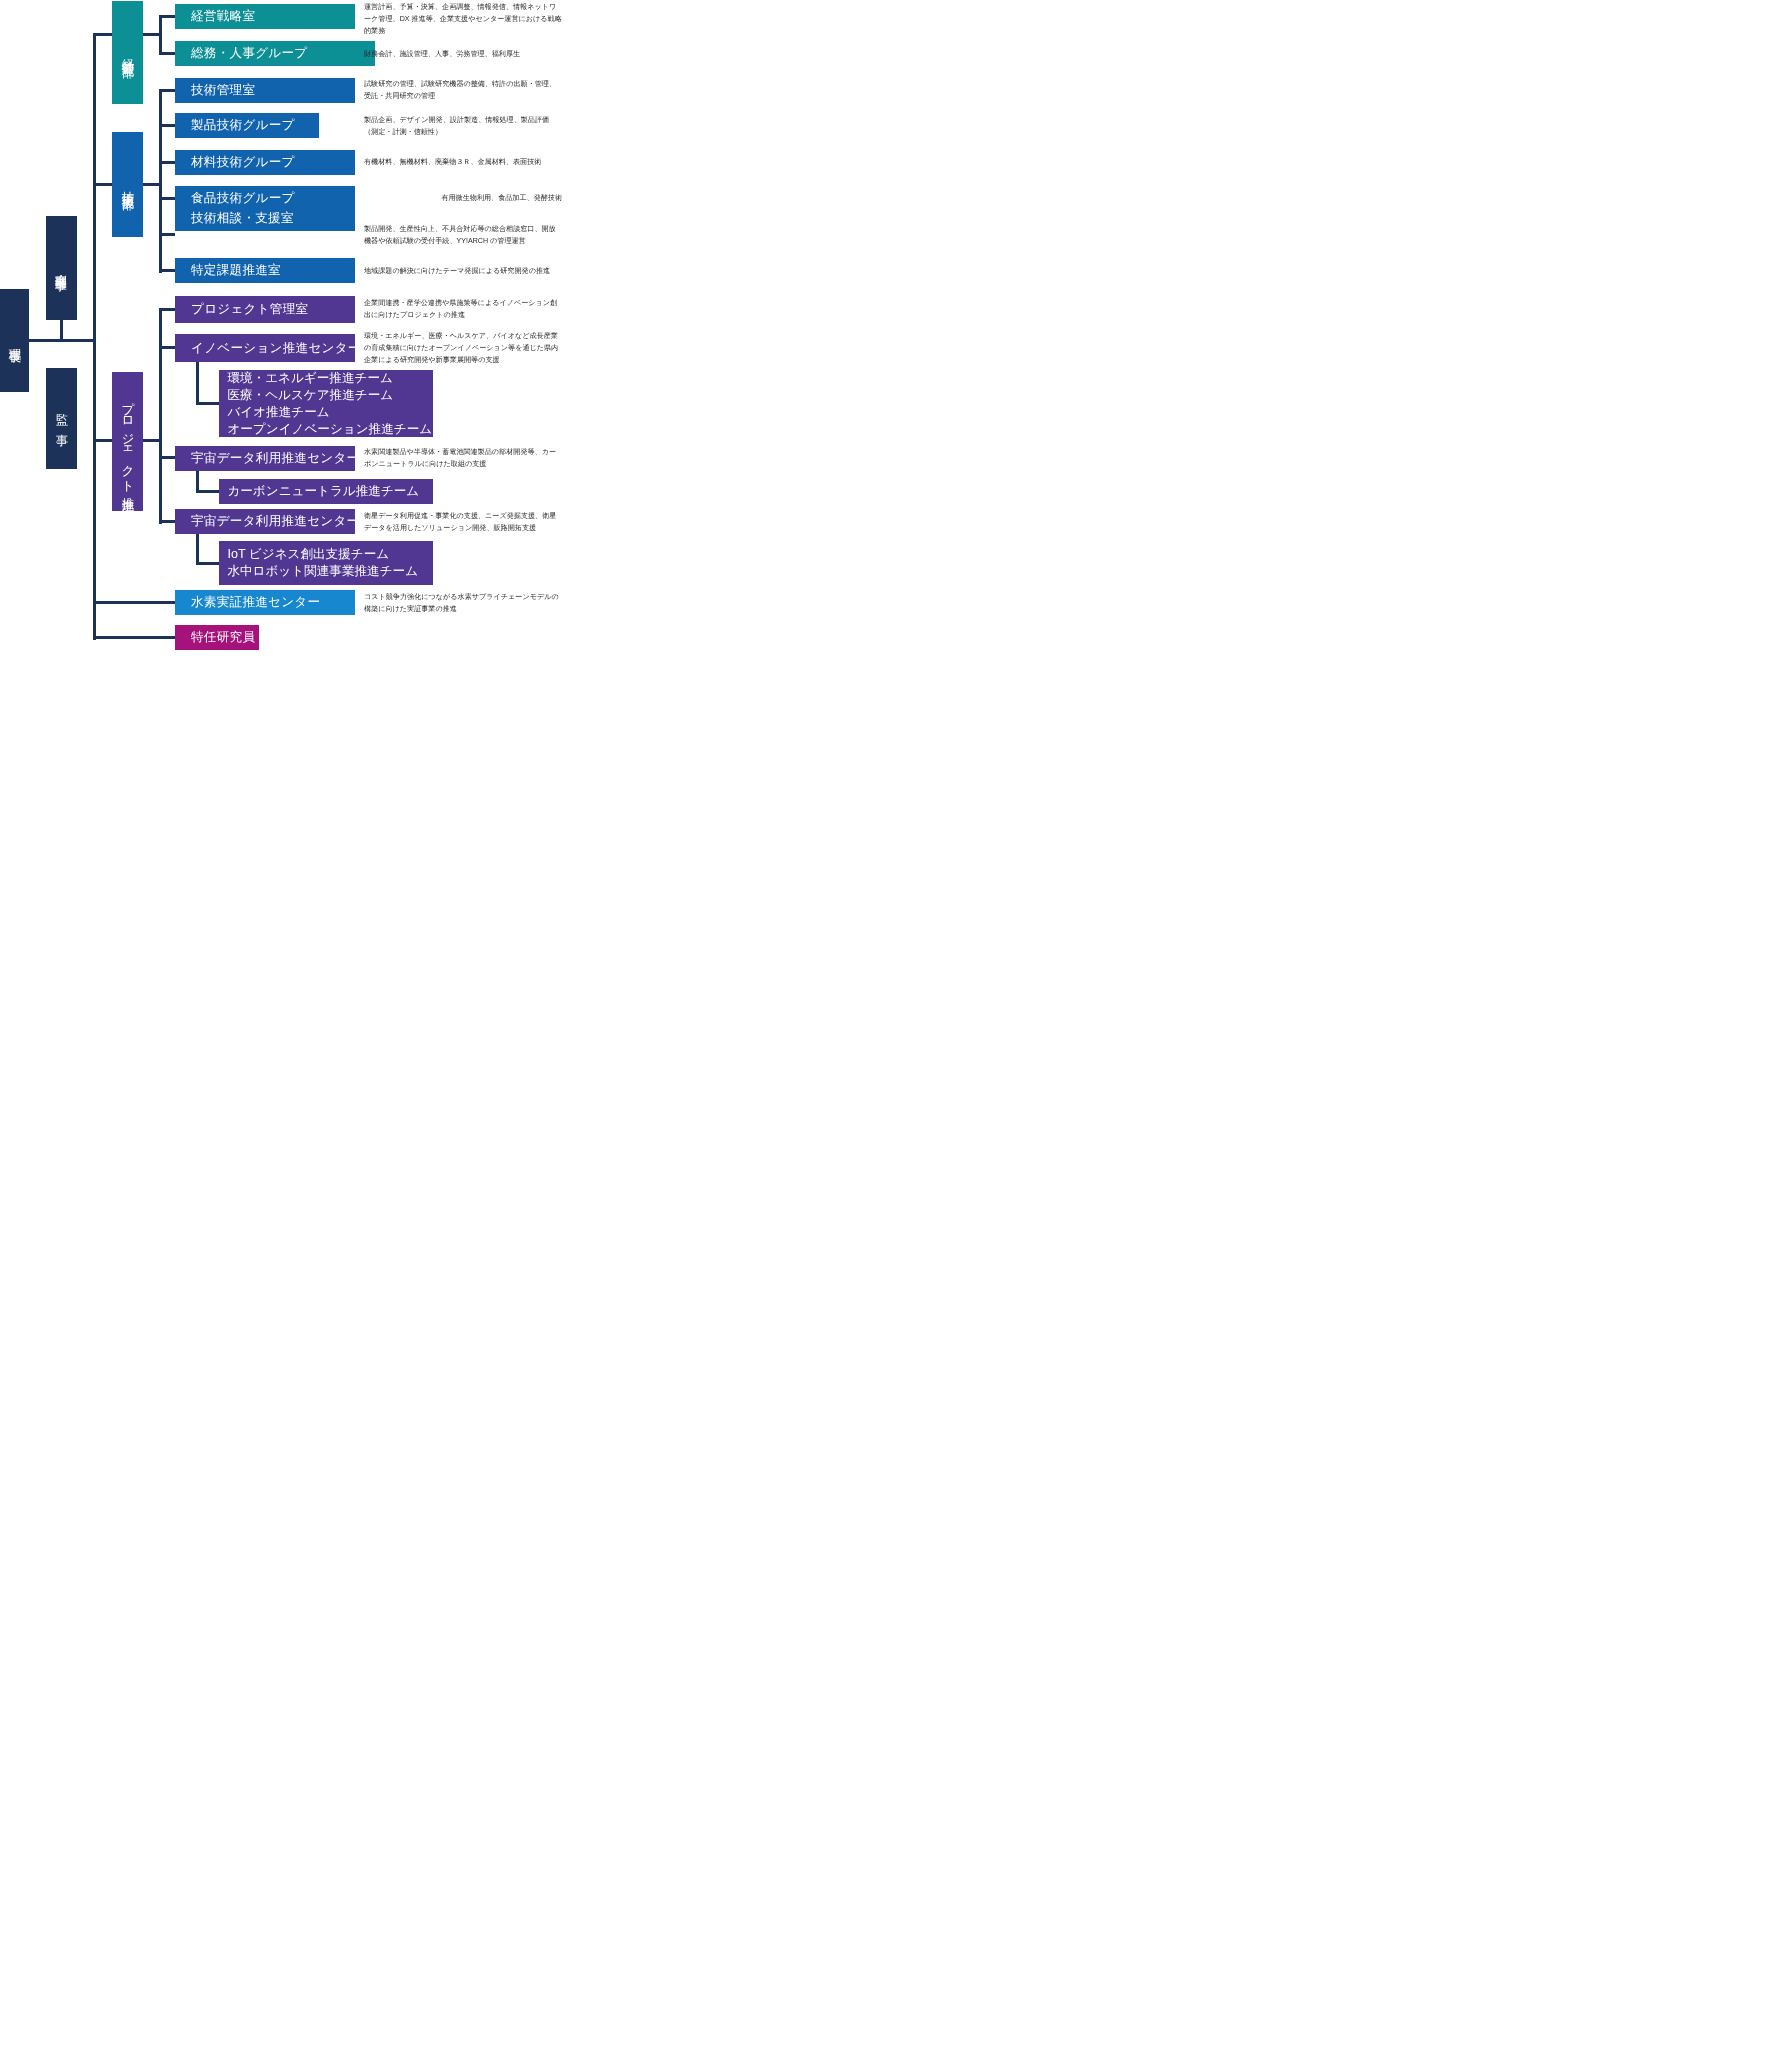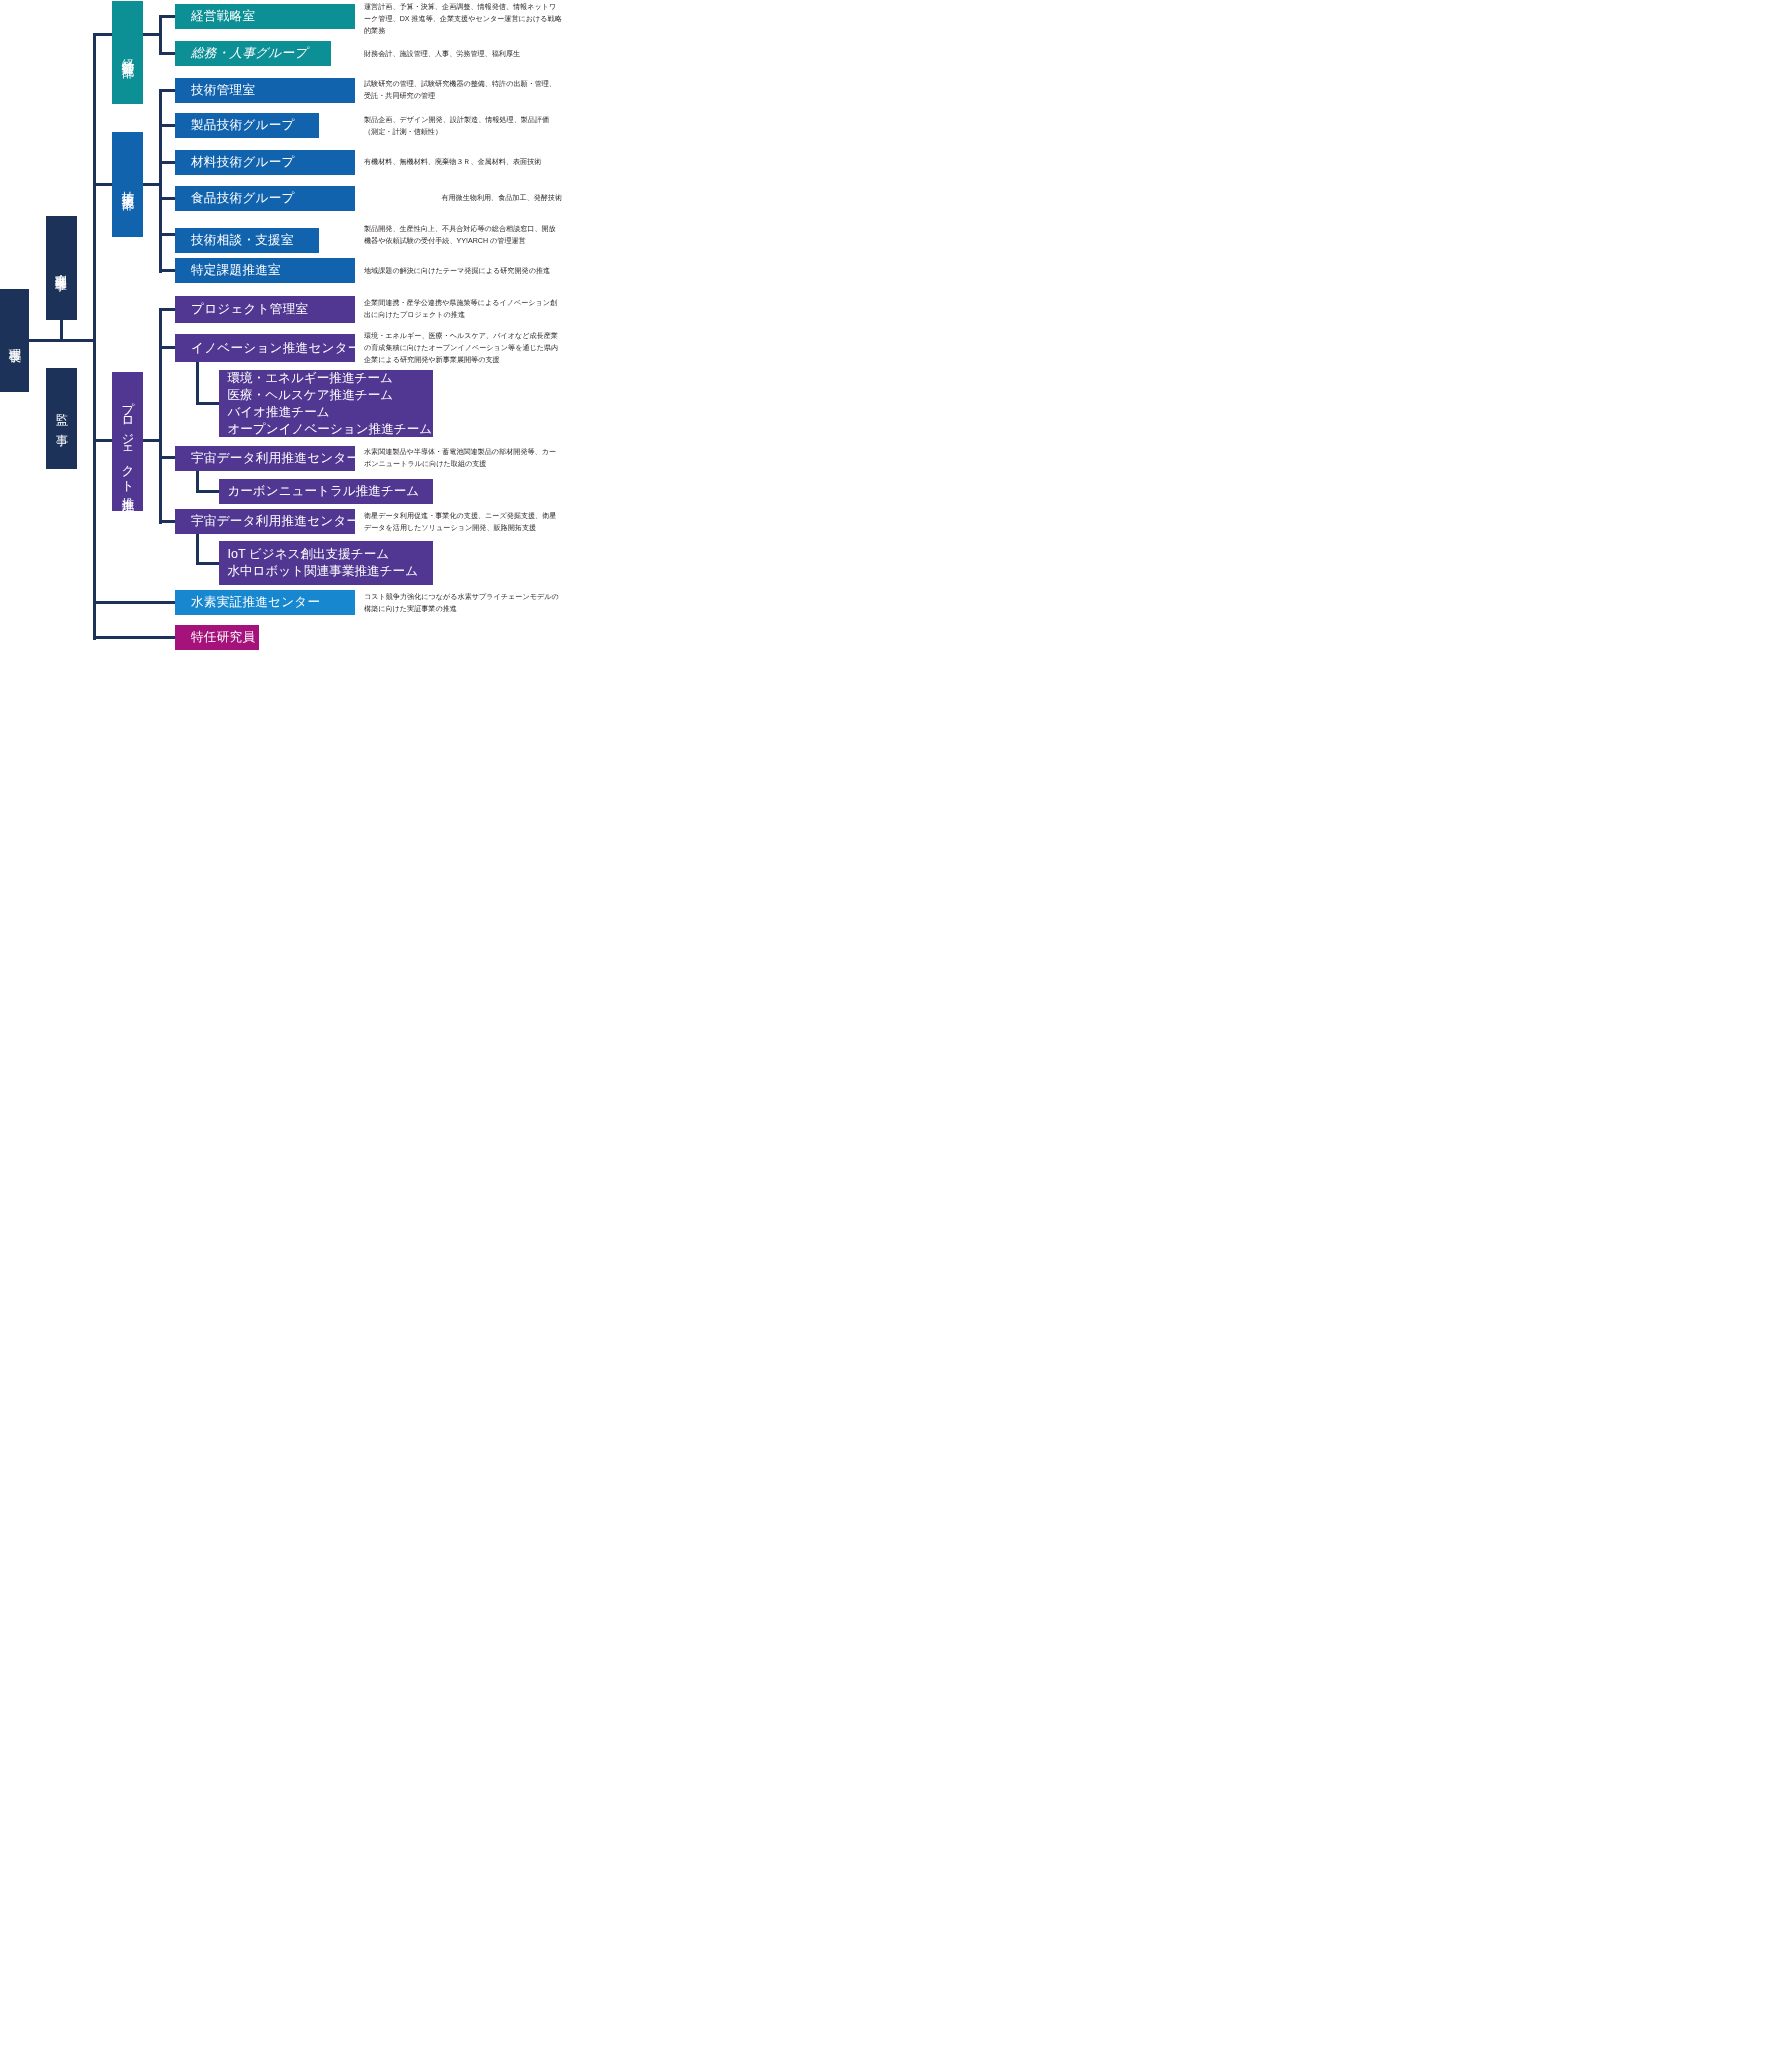--- a/index.html
+++ b/index.html
@@ -77,36 +77,36 @@
   <div class="box vbox blue" style="left:112px;top:132px;width:31px;height:105px;">
     <span>技術支援部</span>
   </div>
   <div class="box vbox purple" style="left:112px;top:372px;width:31px;height:139px;">
     <span>プロジェクト推進部</span>
   </div>
 
   <div class="box hbox teal" style="left:175px;top:4.2px;width:180px;height:25px;">
     <span>経営戦略室</span>
   </div>
-  <div class="box hbox teal" style="left:175px;top:41px;width:156px;height:25px;font-style:italic;">
+  <div class="box hbox teal" style="left:175px;top:41px;width:200px;height:25px;">
     <span>総務・人事グループ</span>
   </div>
   <div class="box hbox blue" style="left:175px;top:78px;width:180px;height:25px;">
     <span>技術管理室</span>
   </div>
   <div class="box hbox blue" style="left:175px;top:113px;width:144px;height:25px;">
     <span>製品技術グループ</span>
   </div>
   <div class="box hbox blue" style="left:175px;top:150px;width:180px;height:25px;">
     <span>材料技術グループ</span>
   </div>
   <div class="box hbox blue" style="left:175px;top:186px;width:180px;height:25px;">
     <span>食品技術グループ</span>
   </div>
-  <div class="box hbox blue" style="left:175px;top:228px;width:144px;height:25px;">
+  <div class="box hbox blue" style="left:175px;top:206px;width:180px;height:25px;">
     <span>技術相談・支援室</span>
   </div>
   <div class="box hbox blue" style="left:175px;top:258px;width:180px;height:25px;">
     <span>特定課題推進室</span>
   </div>
   <div class="box hbox purple" style="left:175px;top:296px;width:180px;height:26.5px;">
     <span>プロジェクト管理室</span>
   </div>
   <div class="box hbox purple" style="left:175px;top:334px;width:180px;height:28px;">
     <span>イノベーション推進センター</span>

